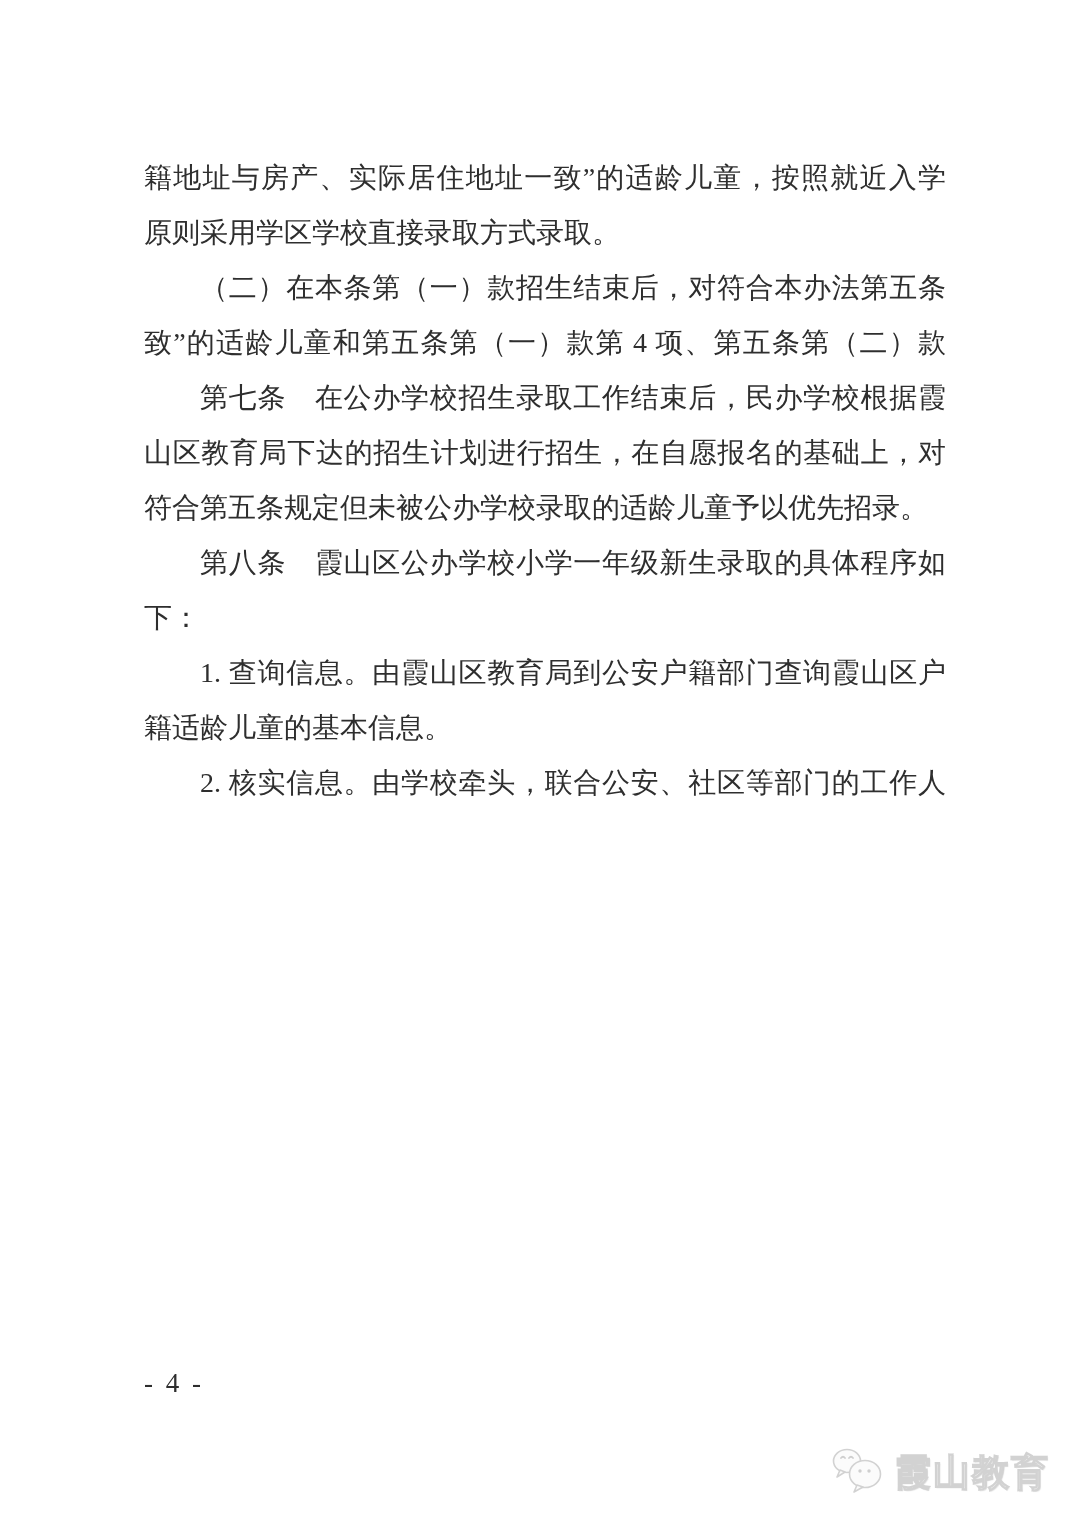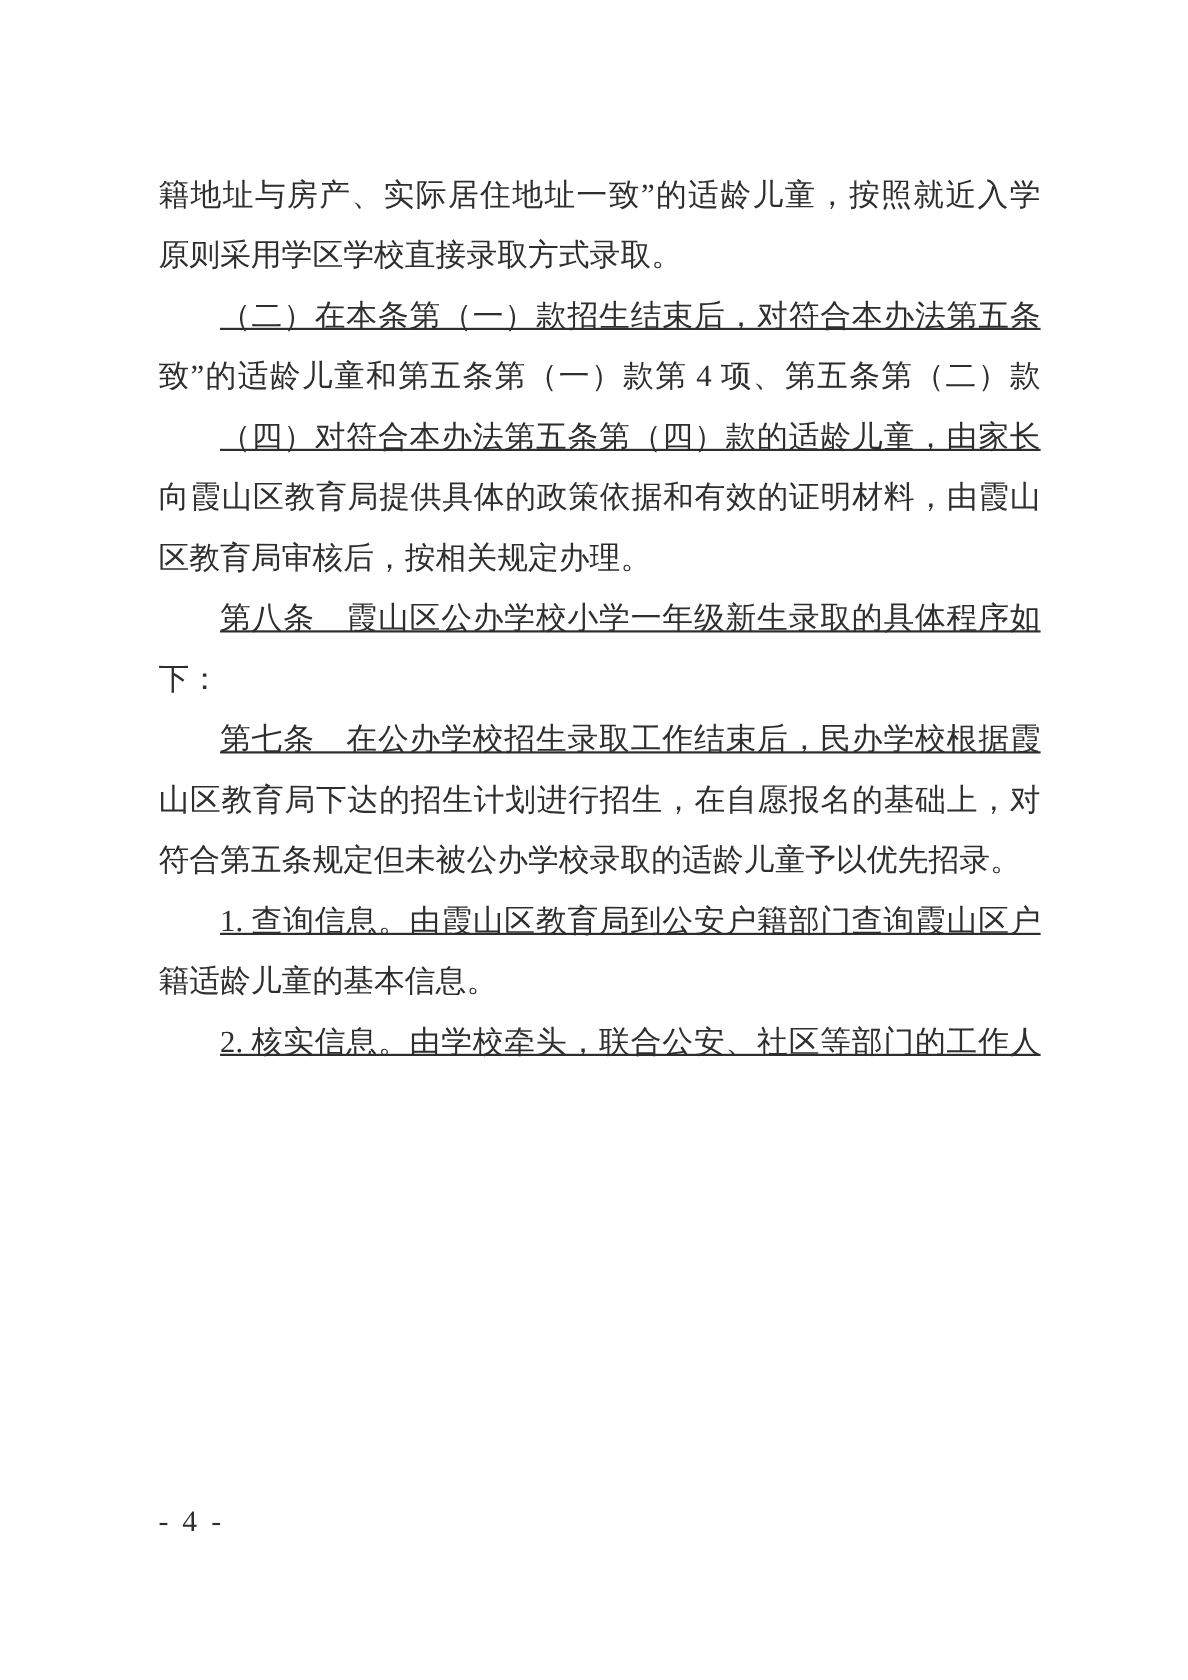--- a/index.html
+++ b/index.html
@@ -32,21 +32,21 @@
     line-height: 55px;
     letter-spacing: 0;
   }
   .paragraph { margin: 0; }
   .line {
     text-align: justify;
     text-align-last: justify;
     text-justify: inter-character;
     min-height: 55px;
   }
-  .line.first { text-indent: 56px; text-decoration: underline; }
+  .line.first { text-indent: 56px; }
   .line.last { text-align-last: left; }
   .page-number {
     position: absolute;
     left: 144px;
     top: 1368px;
     font-size: 27px;
     letter-spacing: 3px;
     color: var(--text);
   }
   .watermark {
@@ -76,38 +76,54 @@
   <div class="doc-body">
       <div class="paragraph">
         <div class="line">籍地址与房产、实际居住地址一致”的适龄儿童，按照就近入学</div>
         <div class="line last">原则采用学区学校直接录取方式录取。</div>
       </div>
       <div class="paragraph">
         <div class="line first">（二）在本条第（一）款招生结束后，对符合本办法第五条</div>
         <div class="line">致”的适龄儿童和第五条第（一）款第 4 项、第五条第（二）款</div>
       </div>
       <div class="paragraph">
-        <div class="line first">（四）对符合本办法第五条第（四）款的适龄儿童，由家长</div>
-        <div class="line">向霞山区教育局提供具体的政策依据和有效的证明材料，由霞山</div>
-        <div class="line last">区教育局审核后，按相关规定办理。</div>
+        <div class="line first">第七条　在公办学校招生录取工作结束后，民办学校根据霞</div>
+        <div class="line">山区教育局下达的招生计划进行招生，在自愿报名的基础上，对</div>
+        <div class="line last">符合第五条规定但未被公办学校录取的适龄儿童予以优先招录。</div>
       </div>
       <div class="paragraph">
         <div class="line first">第八条　霞山区公办学校小学一年级新生录取的具体程序如</div>
         <div class="line last">下：</div>
-      </div>
-      <div class="paragraph">
-        <div class="line first">第七条　在公办学校招生录取工作结束后，民办学校根据霞</div>
-        <div class="line">山区教育局下达的招生计划进行招生，在自愿报名的基础上，对</div>
-        <div class="line last">符合第五条规定但未被公办学校录取的适龄儿童予以优先招录。</div>
       </div>
       <div class="paragraph">
         <div class="line first">1. 查询信息。由霞山区教育局到公安户籍部门查询霞山区户</div>
         <div class="line last">籍适龄儿童的基本信息。</div>
       </div>
       <div class="paragraph">
         <div class="line first">2. 核实信息。由学校牵头，联合公安、社区等部门的工作人</div>
       </div>
     </div>
 
   <div class="page-number">- 4 -</div>
 
+  <div class="watermark">
+    <span class="watermark-icon">
+      <svg width="58" height="50" viewBox="0 0 58 50">
+        <g fill="#fbfbfb" stroke="#d2d2d2" stroke-width="1.6">
+          <ellipse cx="17" cy="15" rx="13.5" ry="11.5"></ellipse>
+          <path d="M10 24 L7 31 L15 26 Z" stroke-linejoin="round"></path>
+          <ellipse cx="35" cy="28" rx="15.5" ry="13.5"></ellipse>
+          <path d="M27 39 L24 46 L33 41 Z" stroke-linejoin="round"></path>
+        </g>
+        <g fill="none" stroke="#cfcfcf" stroke-width="1.8" stroke-linecap="round">
+          <path d="M11 12 q2 -2.5 4 0"></path>
+          <path d="M19 12 q2 -2.5 4 0"></path>
+        </g>
+        <g fill="#cfcfcf">
+          <circle cx="30" cy="25" r="1.7"></circle>
+          <circle cx="39" cy="25" r="1.7"></circle>
+        </g>
+      </svg>
+    </span>
+    <span class="watermark-label">霞山教育</span>
+  </div>
 
 </div>
 
 </body></html>

